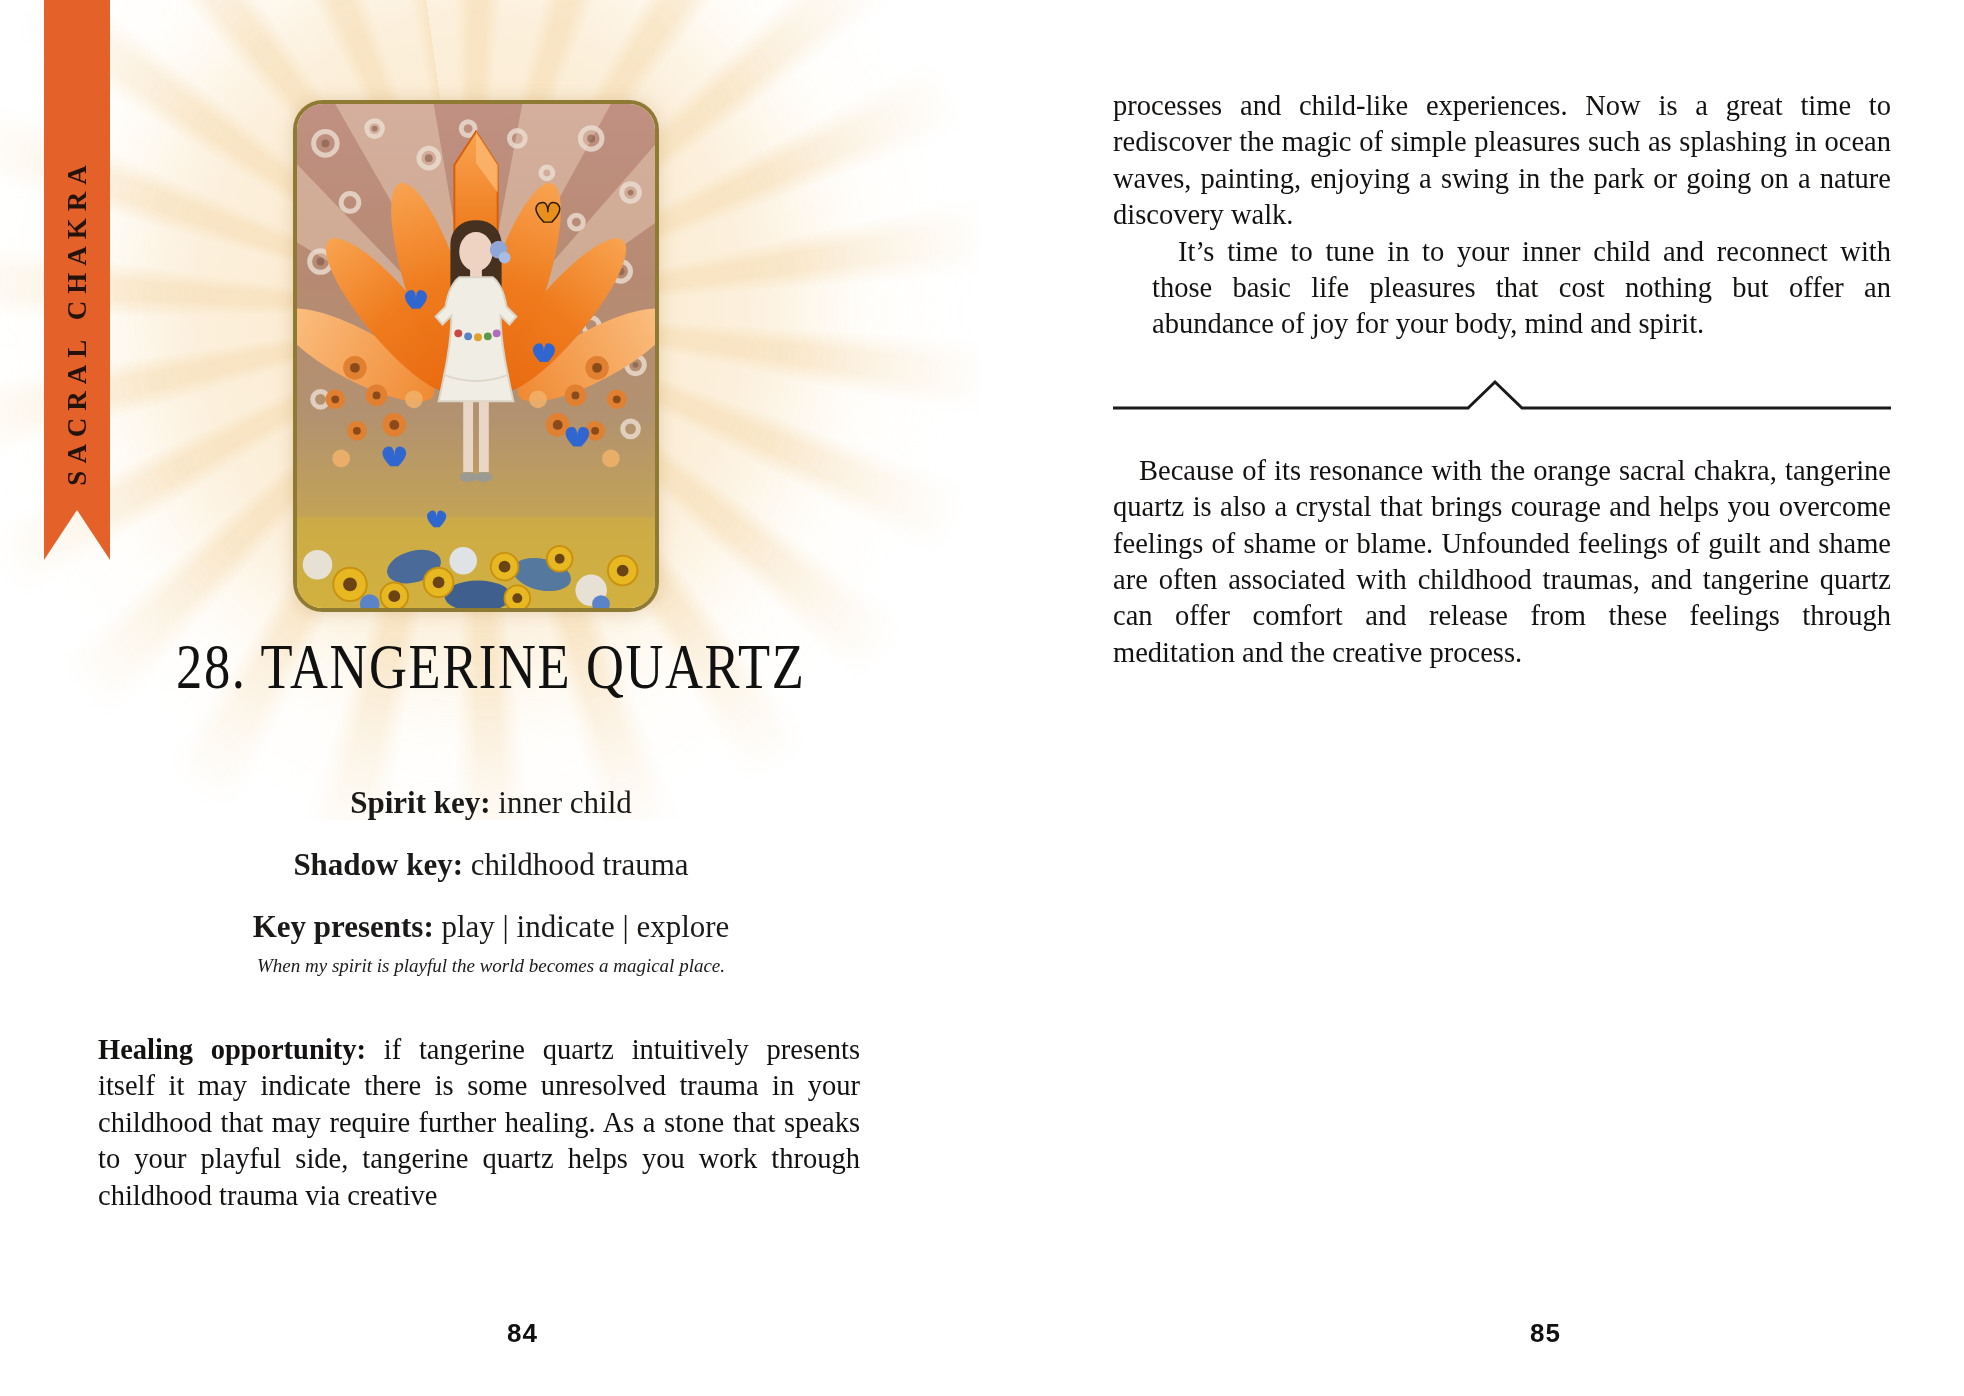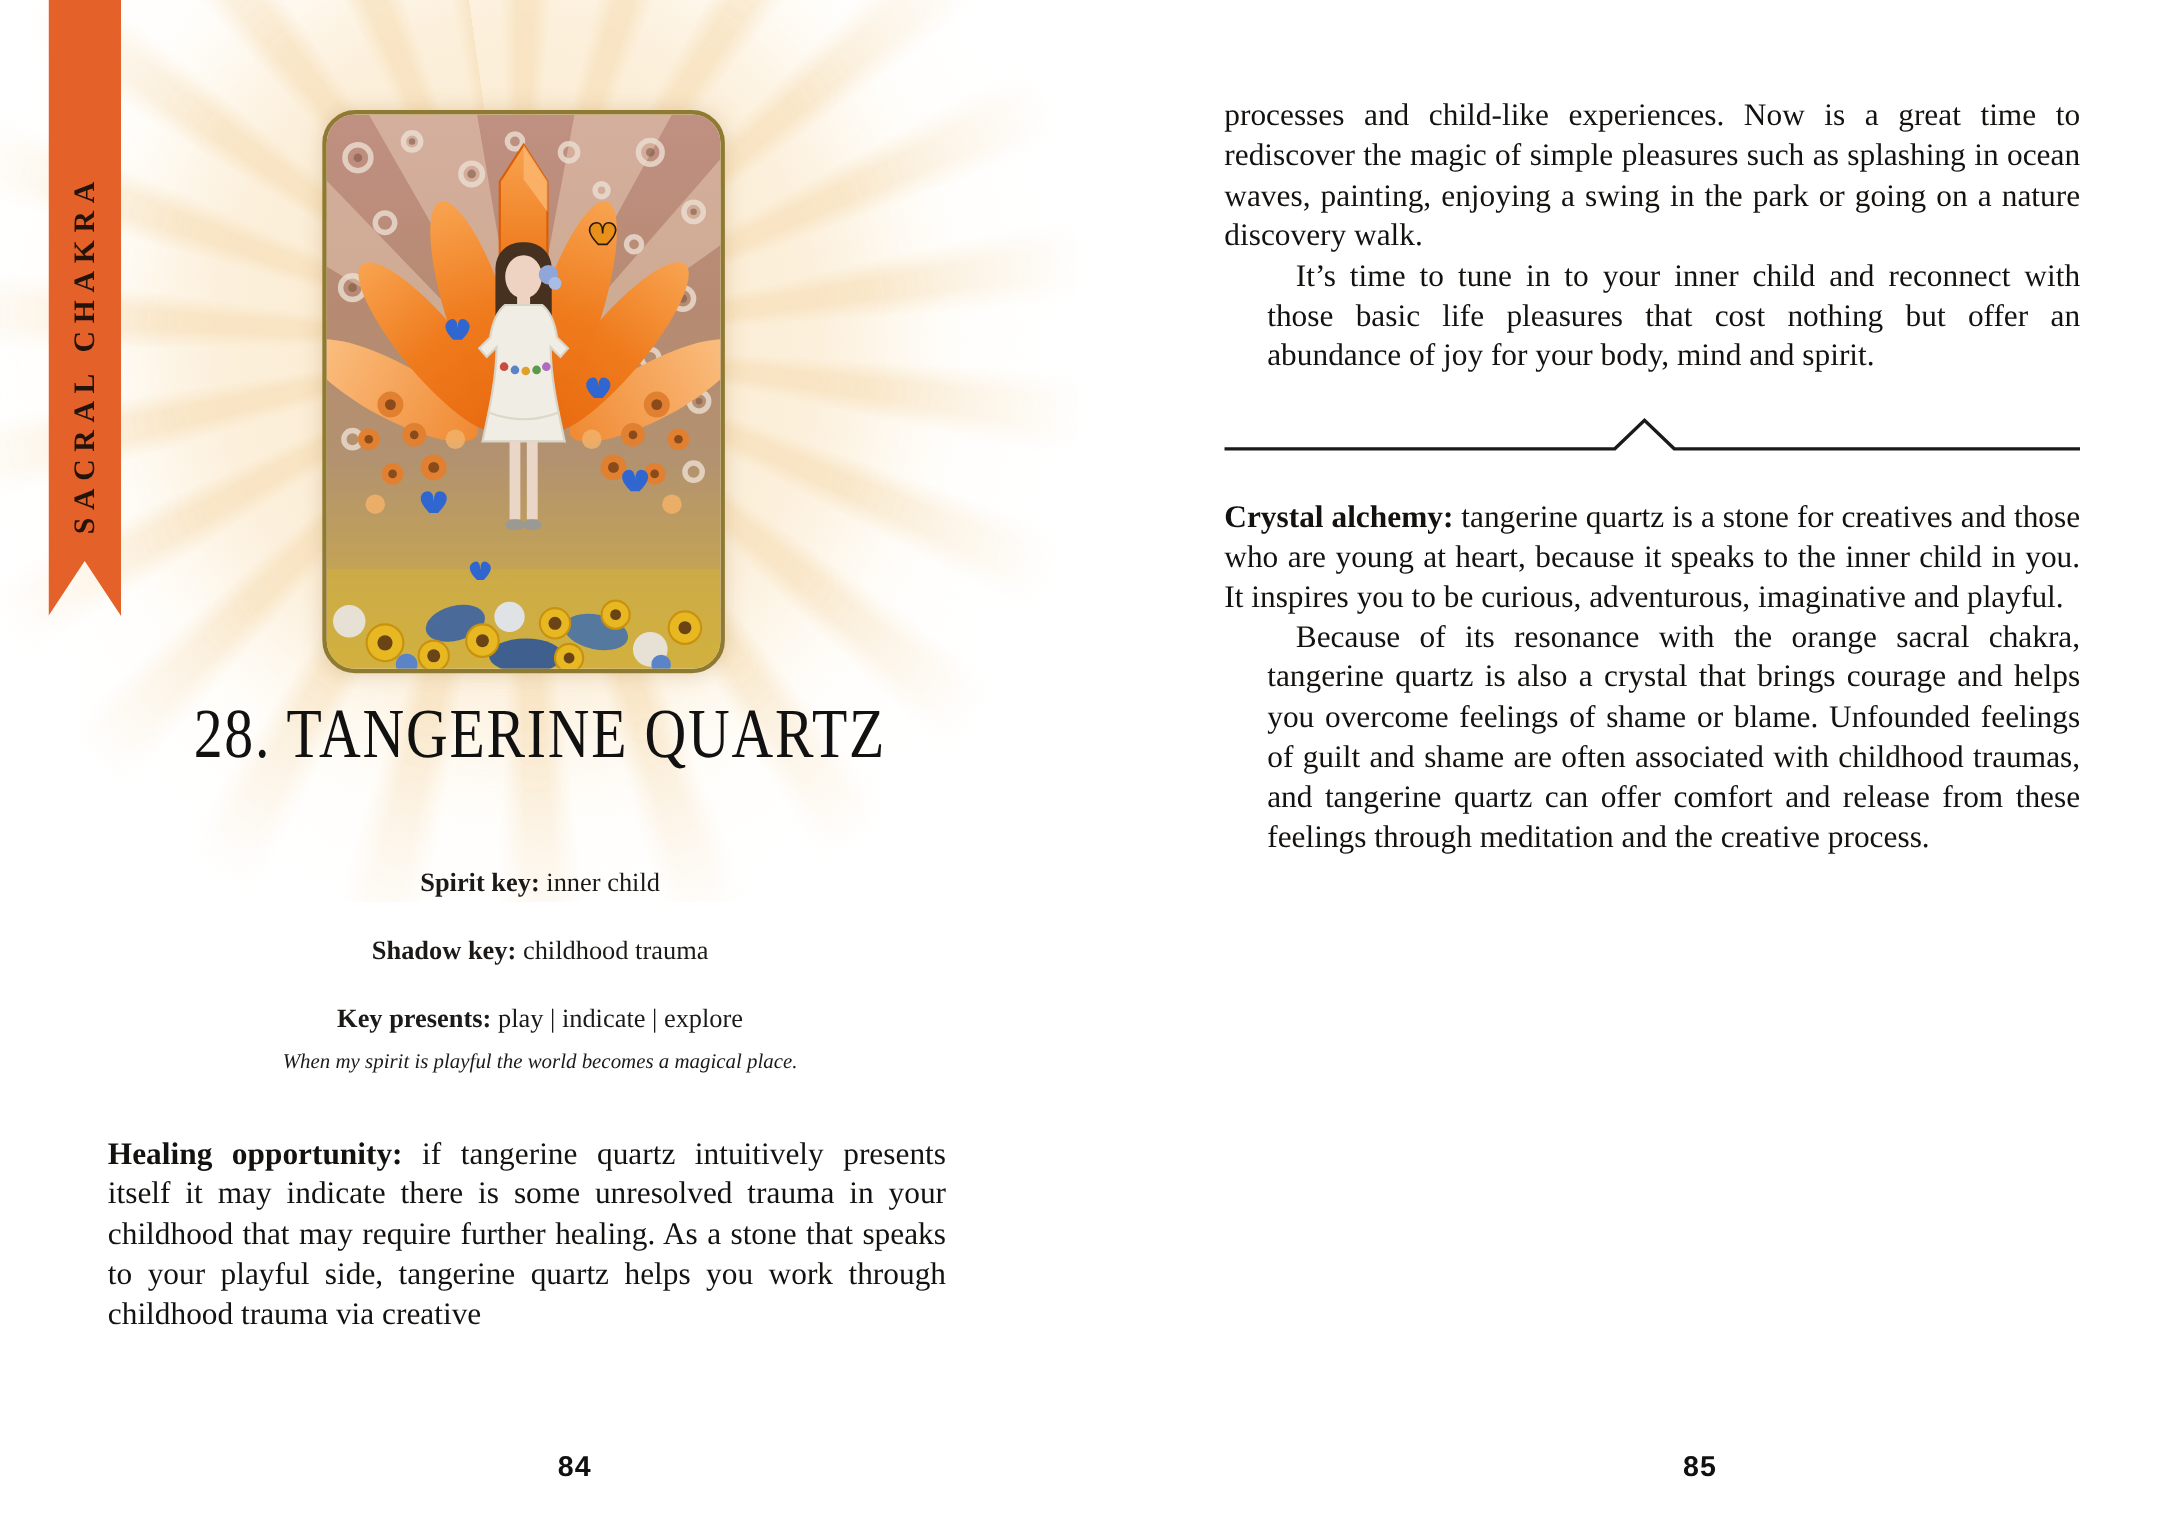--- a/index.html
+++ b/index.html
@@ -58,21 +58,21 @@
   .title-wrap {
     position:absolute; left:0; top:630px; width:982px; text-align:center; z-index:4;
   }
   .title-wrap .t {
     display:inline-block;
     font-size:64px; letter-spacing:2px; font-weight:normal; color:#111;
     transform:scaleX(0.82);
   }
   .keys {
     position:absolute; left:0; top:772px; width:982px; text-align:center;
-    font-size:24px; line-height:62px; z-index:4;
+    font-size:31px; line-height:62px; z-index:4;
   }
   .affirmation {
     position:absolute; left:0; top:955px; width:982px; text-align:center;
     font-style:italic; font-size:19px; z-index:4;
   }
   .body-par {
     text-align:justify; font-size:28.5px; line-height:36.4px; color:#141210;
   }
   #healing-par { position:absolute; left:98px; top:1032px; width:762px; z-index:4; }
   .lead { font-weight:bold; }
@@ -293,19 +293,18 @@
 
 <div class="page" id="right-page">
   <div class="right-col">
     <p class="body-par">processes and child-like experiences. Now is a great time to rediscover the magic of simple pleasures such as splashing in ocean waves, painting, enjoying a swing in the park or going on a nature discovery walk.</p>
     <p class="body-par indent">It’s time to tune in to your inner child and reconnect with those basic life pleasures that cost nothing but offer an abundance of joy for your body, mind and spirit.</p>
 
     <svg class="divider" width="778" height="44" viewBox="0 0 778 44">
       <polyline points="0,33 355,33 382,7 409,33 778,33" fill="none" stroke="#1a1a1a" stroke-width="3"></polyline>
     </svg>
 
-    <p class="body-par"><b class="lead">Crystal alchemy:</b><span> tangerine quartz is a stone for creatives and those who are young at heart, because it speaks to the inner child in you. It inspires you to be curious, adventurous, imaginative and playful.</span></p>
 
     <p class="body-par indent">Because of its resonance with the orange sacral chakra, tangerine quartz is also a crystal that brings courage and helps you overcome feelings of shame or blame. Unfounded feelings of guilt and shame are often associated with childhood traumas, and tangerine quartz can offer comfort and release from these feelings through meditation and the creative process.</p>
   </div>
 
   <div class="page-num" id="page-num-right">85</div>
 </div>
 
 </body></html>

